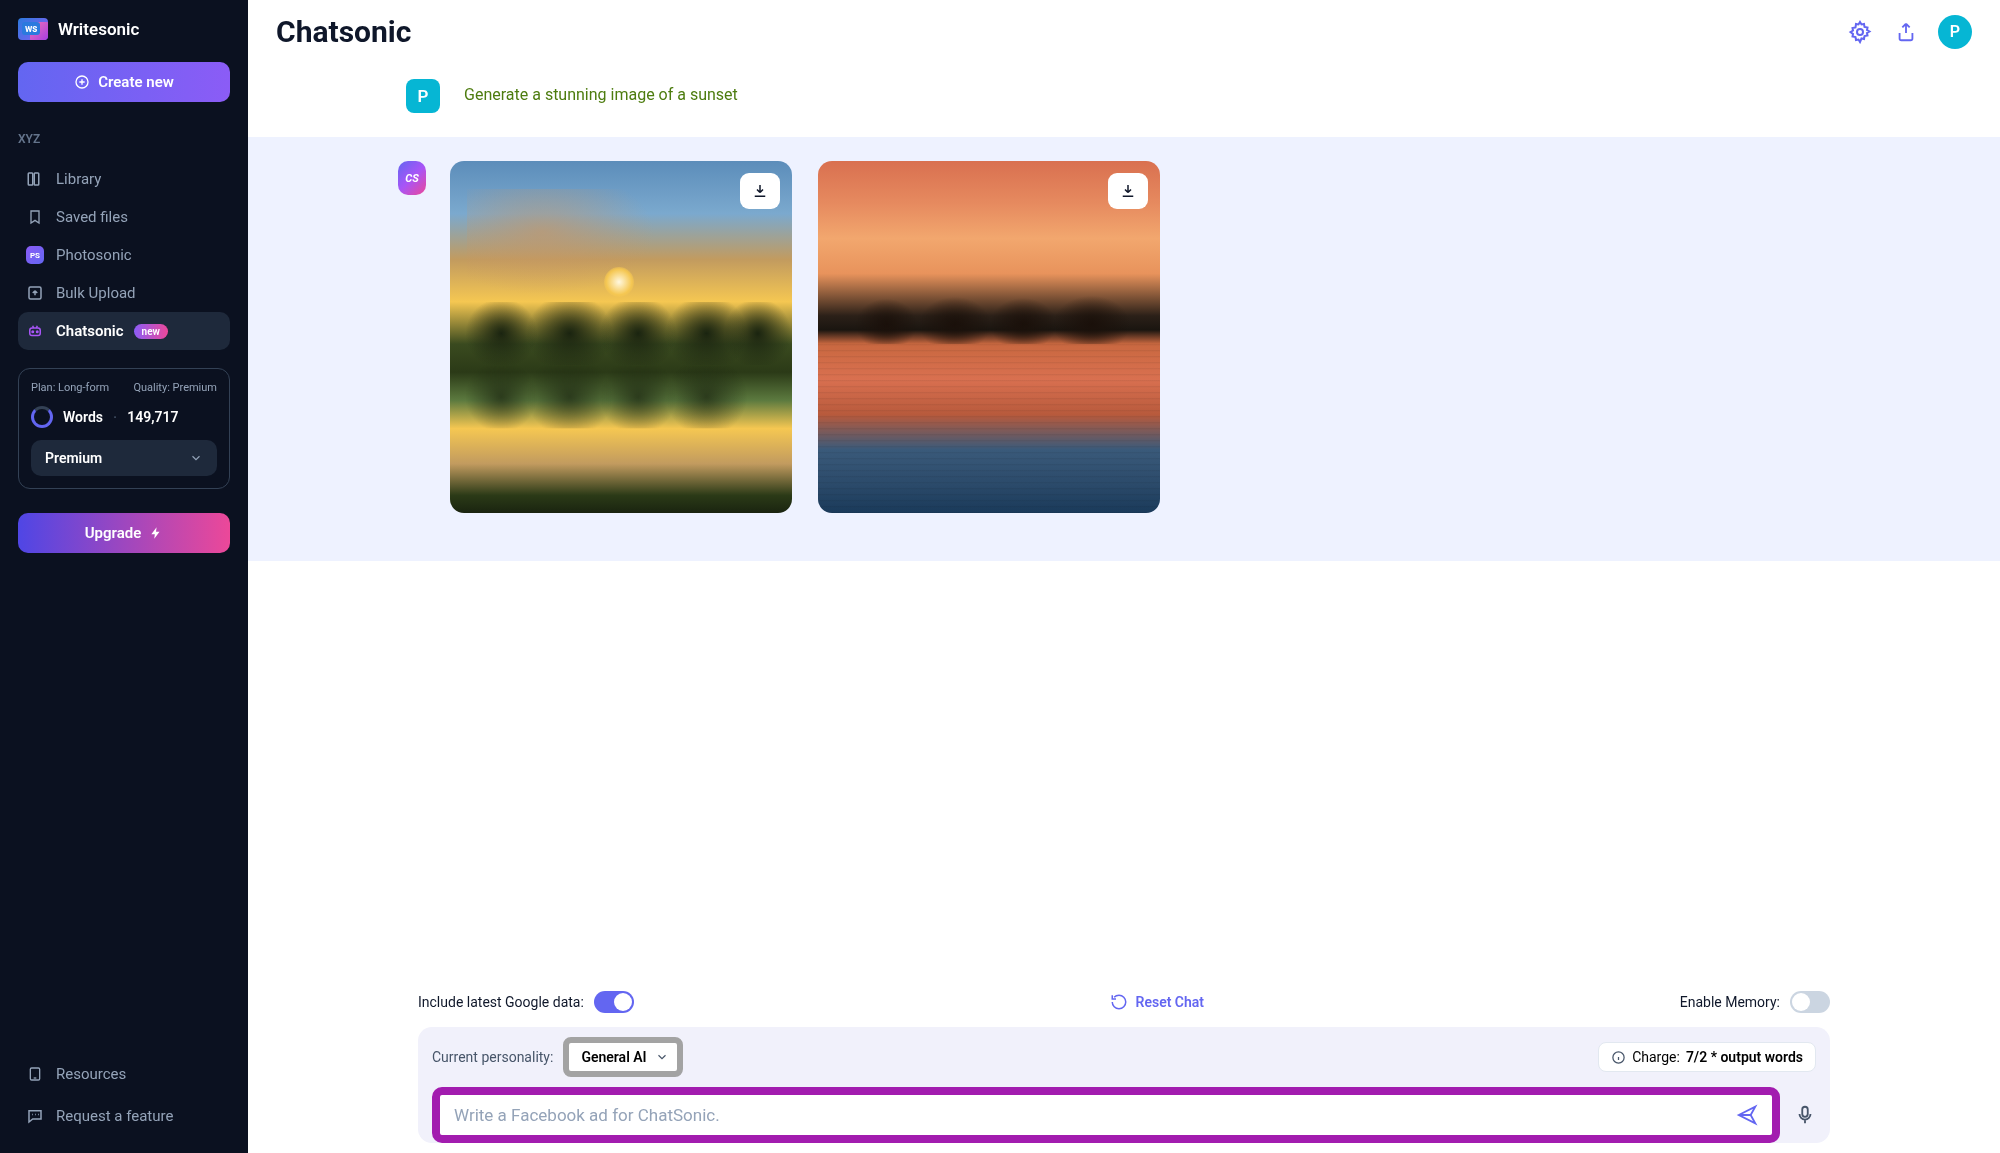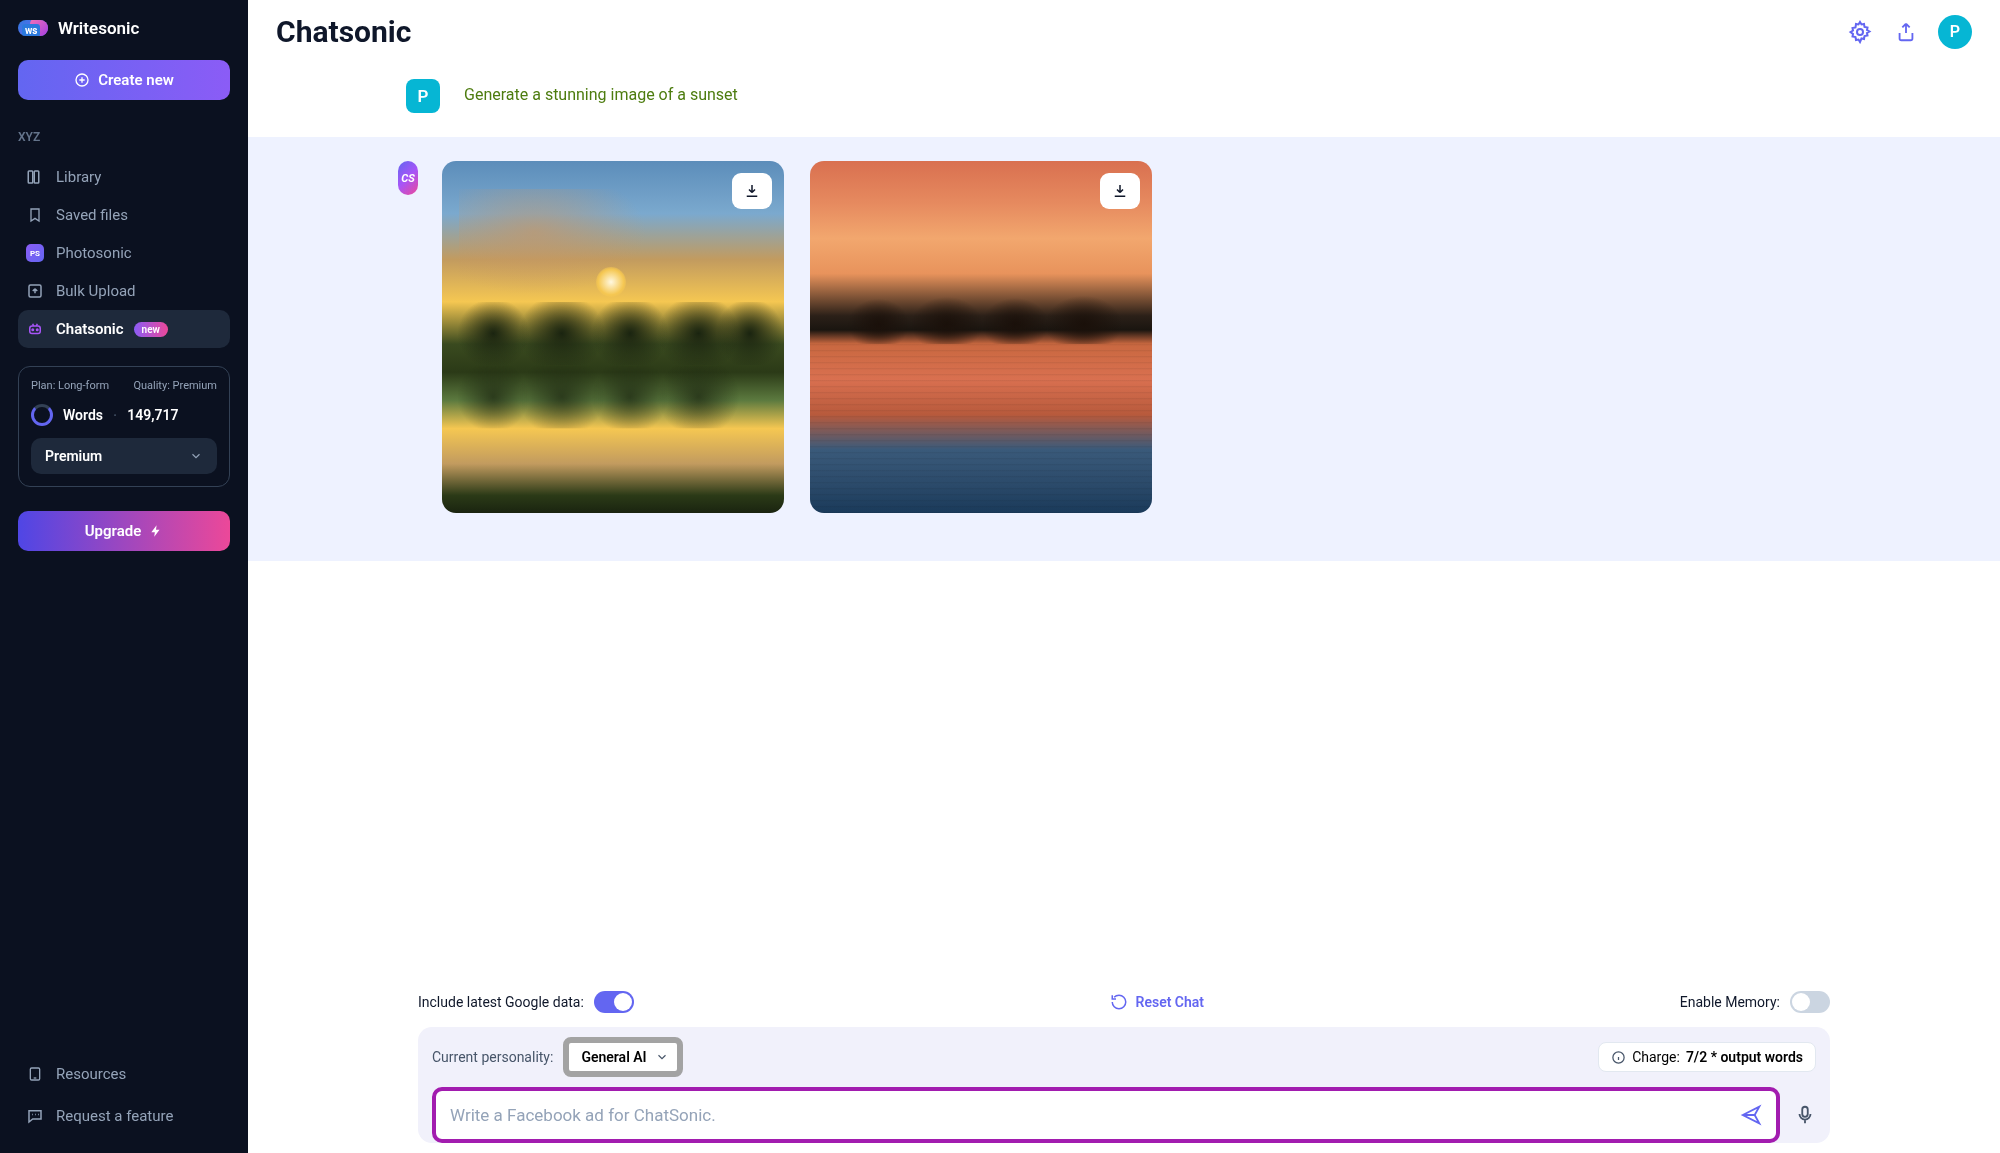--- a/index.html
+++ b/index.html
@@ -1,19 +1,19 @@
 <!DOCTYPE html>
 <html><head>
 <meta charset="utf-8">
 <style>
 * { margin: 0; padding: 0; box-sizing: border-box; font-family: -apple-system, BlinkMacSystemFont, "Segoe UI", Roboto, sans-serif; }
 body { background: #fff; height: 100vh; overflow: hidden; display: flex; }
 .sidebar { width: 248px; background: #0b1120; color: #fff; display: flex; flex-direction: column; padding: 18px; flex-shrink: 0; }
 .logo-row { display: flex; align-items: center; gap: 10px; margin-bottom: 22px; }
-.logo-icon { width: 30px; height: 16px; border-radius: 14px; background: linear-gradient(135deg,#2b7ade,#8b5cf6); position: relative; overflow: hidden; }
+.logo-icon { width: 30px; height: 22px; border-radius: 4px; background: linear-gradient(135deg,#2b7ade,#8b5cf6); position: relative; overflow: hidden; }
 .logo-icon::before { content: ""; position: absolute; right: -4px; bottom: -4px; width: 22px; height: 22px; border-radius: 6px; background: linear-gradient(135deg,#f472b6,#9333ea); }
 .logo-icon span { position: absolute; top: 4px; left: 4px; font-size: 10px; font-weight: 700; color: #fff; background: #2b7ade; border-radius: 3px; padding: 1px 3px; z-index: 2; }
 .logo-text { font-size: 17px; font-weight: 600; }
 .create-btn { background: linear-gradient(90deg,#6366f1,#8b5cf6); border: none; border-radius: 10px; height: 40px; display: flex; align-items: center; justify-content: center; gap: 8px; color: #fff; font-size: 15px; font-weight: 600; cursor: pointer; margin-bottom: 30px; }
 .ws-label { color: #64748b; font-size: 12px; font-weight: 600; margin-bottom: 14px; }
 .nav-items { display: flex; flex-direction: column; gap: 0; }
 .nav-item { display: flex; align-items: center; gap: 12px; padding: 10px 8px; border-radius: 10px; color: #94a3b8; font-size: 15px; cursor: pointer; }
 .nav-item.active { background: #1e293b; color: #fff; font-weight: 600; }
 .nav-item .pill { background: linear-gradient(90deg,#8b5cf6,#ec4899); font-size: 10px; font-weight: 600; padding: 2px 8px; border-radius: 10px; color: #fff; margin-left: -2px; }
 .nav-icon { width: 18px; height: 18px; display: flex; align-items: center; justify-content: center; flex-shrink: 0; }
@@ -33,21 +33,21 @@
 .page-title { font-size: 30px; font-weight: 700; color: #0f172a; }
 .top-actions { display: flex; align-items: center; gap: 18px; }
 .icon-btn { width: 28px; height: 28px; display: flex; align-items: center; justify-content: center; cursor: pointer; color: #6366f1; }
 .avatar { width: 34px; height: 34px; border-radius: 50%; background: #06b6d4; color: #fff; display: flex; align-items: center; justify-content: center; font-weight: 600; cursor: pointer; }
 
 .chat-area { flex: 1; overflow: auto; }
 .user-msg { display: flex; align-items: flex-start; gap: 24px; padding: 20px 0 24px 158px; }
 .user-badge { width: 34px; height: 34px; border-radius: 8px; background: #06b6d4; color: #fff; display: flex; align-items: center; justify-content: center; font-weight: 600; font-size: 17px; }
 .user-text { font-size: 16px; color: #4d7c0f; padding-top: 6px; }
 .ai-msg { background: #eef2ff; padding: 24px 0 48px 150px; display: flex; align-items: flex-start; gap: 24px; }
-.cs-badge { width: 20px; height: 34px; border-radius: 10px; background: linear-gradient(135deg,#6366f1,#a855f7,#ec4899); display: flex; align-items: center; justify-content: center; font-size: 11px; font-weight: 700; color: #fff; font-style: italic; }
+.cs-badge { width: 28px; height: 34px; border-radius: 10px; background: linear-gradient(135deg,#6366f1,#a855f7,#ec4899); display: flex; align-items: center; justify-content: center; font-size: 11px; font-weight: 700; color: #fff; font-style: italic; }
 .images-row { display: flex; gap: 26px; }
 .gen-img { width: 342px; height: 352px; border-radius: 14px; position: relative; overflow: hidden; }
 .gen-img.left { background: linear-gradient(180deg,#5c8dba 0%,#7ba9ce 15%,#c29b5f 28%,#f5c752 40%,#3a4a1f 52%,#2b3a17 60%,#5c7a3f 68%,#f5c752 76%,#c29b5f 86%,#2b3a17 95%,#1a2410 100%); }
 .gen-img.right { background: linear-gradient(180deg,#d97050 0%,#e68a5f 12%,#f2a76e 22%,#e8935c 32%,#2b2018 44%,#1a1510 48%,#c96840 52%,#d97050 62%,#b85a3c 72%,#3a5a7a 82%,#2b4a6a 92%,#1a3a5a 100%); }
 .cloud-ov { position: absolute; top: 8%; left: 5%; width: 55%; height: 30%; background: radial-gradient(ellipse at 40% 40%, rgba(200,150,100,0.6), transparent 70%); }
 .sun-ov { position: absolute; top: 30%; left: 45%; width: 30px; height: 30px; background: radial-gradient(circle,#fff8e0,#f5c752 60%,transparent 80%); border-radius: 50%; }
 .trees-ov { position: absolute; top: 40%; left: 0; right: 0; height: 18%; background: radial-gradient(ellipse 15% 80% at 15% 50%, #1a2410, transparent 70%), radial-gradient(ellipse 18% 90% at 35% 50%, #1a2410, transparent 70%), radial-gradient(ellipse 16% 85% at 55% 50%, #1a2410, transparent 70%), radial-gradient(ellipse 17% 88% at 75% 50%, #1a2410, transparent 70%), radial-gradient(ellipse 14% 80% at 90% 50%, #1a2410, transparent 70%); }
 .trees-refl { position: absolute; top: 58%; left: 0; right: 0; height: 18%; transform: scaleY(-1); background: radial-gradient(ellipse 15% 80% at 15% 50%, rgba(26,36,16,0.7), transparent 70%), radial-gradient(ellipse 18% 90% at 35% 50%, rgba(26,36,16,0.7), transparent 70%), radial-gradient(ellipse 16% 85% at 55% 50%, rgba(26,36,16,0.7), transparent 70%), radial-gradient(ellipse 17% 88% at 75% 50%, rgba(26,36,16,0.7), transparent 70%); }
 .trees-r2 { position: absolute; top: 38%; left: 0; right: 0; height: 14%; background: radial-gradient(ellipse 12% 70% at 20% 60%, #1a100a, transparent 75%), radial-gradient(ellipse 14% 75% at 40% 60%, #1a100a, transparent 75%), radial-gradient(ellipse 13% 72% at 60% 60%, #1a100a, transparent 75%), radial-gradient(ellipse 15% 78% at 80% 60%, #1a100a, transparent 75%); }
 .ripples { position: absolute; top: 52%; left: 0; right: 0; bottom: 0; background: repeating-linear-gradient(180deg, rgba(0,0,0,0.08) 0px, transparent 2px, transparent 6px); }
@@ -65,21 +65,21 @@
 .reset-link { color: #6366f1; font-weight: 600; cursor: pointer; display: flex; align-items: center; gap: 8px; }
 .composer-card { background: #f1f1fb; border-radius: 14px; padding: 10px 14px 0; }
 .pers-row { display: flex; align-items: center; justify-content: space-between; margin-bottom: 10px; }
 .pers-left { display: flex; align-items: center; gap: 10px; font-size: 14px; }
 .pers-label { color: #475569; }
 .pers-sel { background: #fff; border: 6px solid #a3a3a3; border-radius: 8px; padding: 6px 30px 6px 12px; font-weight: 600; position: relative; cursor: pointer; }
 .pers-sel svg { position: absolute; right: 8px; top: 50%; transform: translateY(-50%); }
 .charge { display: flex; align-items: center; gap: 6px; font-size: 14px; background: #fff; border: 1px solid #e2e8f0; border-radius: 8px; padding: 6px 12px; }
 .charge-val { font-weight: 600; }
 .input-row { display: flex; align-items: center; gap: 14px; }
-.input-box { flex: 1; background: #fff; border: 4px solid #a21caf; border-radius: 10px; height: 56px; display: flex; align-items: center; padding: 0 14px; }
+.input-box { flex: 1; background: #fff; border: 8px solid #a21caf; border-radius: 10px; height: 56px; display: flex; align-items: center; padding: 0 14px; }
 .input-box input { flex: 1; border: none; outline: none; font-size: 17px; color: #0f172a; background: transparent; }
 .input-box input::placeholder { color: #94a3b8; }
 .send-icon { cursor: pointer; color: #6366f1; }
 .mic-icon { cursor: pointer; color: #475569; }
 .footer-row { display: flex; justify-content: space-between; align-items: center; padding: 8px 2px 10px; font-size: 13px; color: #94a3b8; }
 .footer-left .link { text-decoration: underline; cursor: pointer; }
 
 svg { display: block; }
 </style>
 </head>

